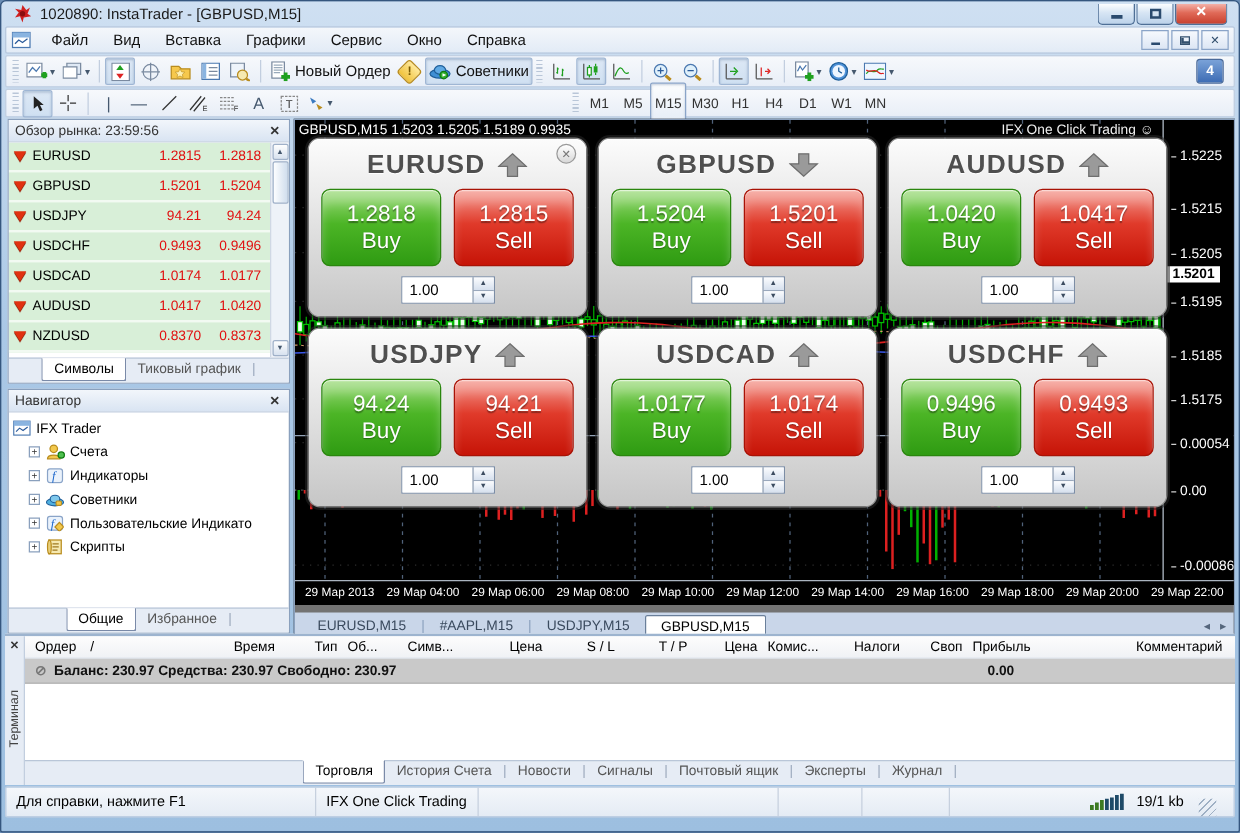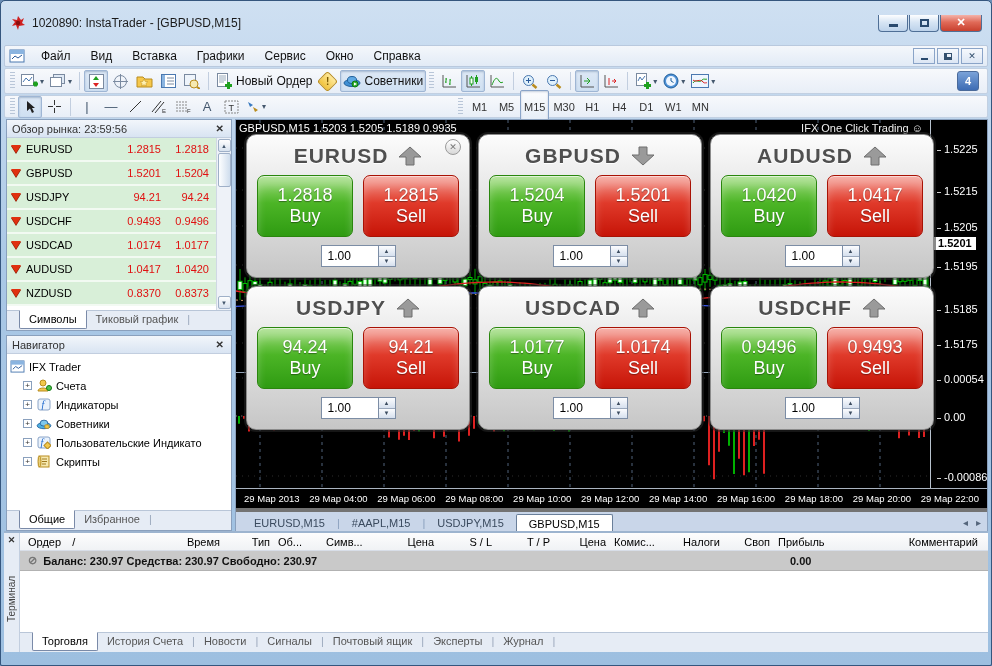--- a/index.html
+++ b/index.html
@@ -1,20 +1,20 @@
 <!DOCTYPE html>
 <html><head>
 <meta charset="utf-8">
 <style>
   *{box-sizing:border-box;margin:0;padding:0;}
   html,body{width:992px;height:666px;overflow:hidden;}
   body{font-family:"Liberation Sans",sans-serif;font-size:11px;background:#6a8db5;}
   .window{position:absolute;inset:0;background:linear-gradient(#cfe0f2,#aac8e6 40%,#9dbfe0);border:1px solid #35567e;border-radius:5px 5px 2px 2px;padding:0 3px 3px 3px;display:flex;flex-direction:column;}
   
-  .titlebar{height:44px;display:flex;align-items:center;padding:0 6px;color:#1a1a1a;font-size:12px;}
+  .titlebar{height:20px;display:flex;align-items:center;padding:0 6px;color:#1a1a1a;font-size:12px;}
   .title-icon{width:16px;height:16px;margin-right:6px;flex:0 0 auto;}
   .win-controls{margin-left:auto;display:flex;}
   .tb-btn{width:30px;height:17px;border:1px solid #4f6f96;border-top:none;border-radius:0 0 4px 4px;background:linear-gradient(#fdfeff,#d7e5f4 45%,#bcd2ea);display:flex;align-items:center;justify-content:center;margin-left:1px;cursor:pointer;}
   .tb-btn.close{width:42px;background:linear-gradient(#f4b3aa,#e06a58 45%,#c8402e);color:#fff;font-weight:bold;}
   .glyph-min{width:9px;height:3px;background:#2a4a6e;margin-top:6px;}
   .glyph-max{width:9px;height:8px;border:2px solid #2a4a6e;}
   .tb-btn.close span{font-size:11px;line-height:1;}
   
   .menubar{height:22px;display:flex;align-items:center;background:linear-gradient(#f4f7fb,#e2ebf6);border:1px solid #b9c9de;border-radius:2px;margin-bottom:1px;padding:0 4px;}
   .menu-item{padding:2px 10px;color:#111;font-size:12px;cursor:pointer;}
@@ -37,21 +37,21 @@
   .tf-bar{display:flex;align-items:center;margin-left:186px;}
   .tf-btn{min-width:27px;height:20px;display:flex;align-items:center;justify-content:center;color:#333;font-size:11px;border:1px solid transparent;border-radius:2px;cursor:pointer;padding:16px 3px;}
   .tf-btn.active{background:linear-gradient(#fcfdfe,#e4ecf6);border-color:#8aa4c8;box-shadow:inset 0 1px 2px rgba(70,100,140,.3);}
   .tool-glyph{font-size:13px;line-height:1;}
   
   .main{display:flex;height:412px;}
   .left-col{width:228px;display:flex;flex-direction:column;padding-left:2px;}
   .dock{background:#fff;border:1px solid #8aa0bd;display:flex;flex-direction:column;overflow:hidden;}
   .dock-title{height:18px;flex:0 0 auto;background:linear-gradient(#f2f6fb,#d9e4f2);border-bottom:1px solid #c2cedf;display:flex;align-items:center;padding:0 5px;color:#333;}
   .dock-title .x{margin-left:auto;color:#333;font-size:10px;font-weight:bold;cursor:pointer;padding:0 2px;}
-  .tabstrip{height:20px;flex:0 0 auto;background:#e6ecf5;border-top:1px solid #b9c6d8;display:flex;align-items:flex-start;padding:0 12px;}
+  .tabstrip{height:20px;flex:0 0 auto;background:#e6ecf5;border-top:1px solid #b9c6d8;display:flex;align-items:flex-start;padding:0 12px;justify-content:center;}
   .dtab{padding:2px 9px 3px;color:#555;cursor:pointer;white-space:nowrap;}
   .dtab.active{background:#fff;border:1px solid #7a8aa8;border-top:1px solid #fff;margin-top:-1px;border-radius:0 0 2px 2px;color:#000;}
   .dtab-sep{color:#9aa8bc;margin-top:2px;}
   
   .mw{height:212px;margin-bottom:4px;}
   .mw-table{flex:1;display:flex;overflow:hidden;position:relative;}
   .mw-rows{flex:1;overflow:hidden;}
   .mw-head{display:flex;height:18px;border-bottom:1px solid #d0d8e4;color:#000;align-items:center;background:#fdfdfd;}
   .mw-row{display:flex;height:24px;align-items:center;background:#d8efd8;border-bottom:2px solid #f2faf2;}
   .c-sym{width:96px;padding-left:4px;display:flex;align-items:center;gap:5px;color:#000;}
@@ -97,21 +97,21 @@
   .p-sell{background:linear-gradient(#f59d93,#e03a2a 45%,#c61407);border:1px solid #a81205;box-shadow:inset 0 1px 0 rgba(255,255,255,.5),inset 0 10px 8px rgba(255,255,255,.22);}
   .p-volrow{display:flex;justify-content:center;margin-top:8px;}
   .vol-wrap{display:flex;border:1px solid #7c8da5;background:#fff;}
   .vol-input{width:56px;height:20px;border:none;outline:none;font-family:"Liberation Sans",sans-serif;font-size:12px;padding-left:6px;}
   .spin{width:17px;display:flex;flex-direction:column;border-left:1px solid #7c8da5;}
   .spin span{flex:1;display:flex;align-items:center;justify-content:center;font-size:6px;color:#3c4c60;background:linear-gradient(#fbfcfe,#d6e0ee);cursor:pointer;}
   .spin span:first-child{border-bottom:1px solid #9aa8bc;}
   
   .time-axis{height:20px;background:#000;border-top:1px solid #aab4c0;display:flex;align-items:center;justify-content:space-between;padding:0 8px;color:#fff;font-size:9.5px;flex:0 0 auto;}
   .time-axis span{white-space:nowrap;}
-  .chart-tabs{height:24px;background:#c9d6e9;border-top:4px solid #737373;display:flex;align-items:flex-start;padding:2px 6px 0;flex:0 0 auto;}
+  .chart-tabs{height:24px;background:#c9d6e9;border-top:6px solid #737373;display:flex;align-items:flex-start;padding:2px 6px 0;flex:0 0 auto;}
   .ctab{padding:3px 12px;color:#3a4a5e;cursor:pointer;white-space:nowrap;}
   .ctab.active{background:#fff;border:1px solid #6a7f9a;border-bottom-color:#fff;border-radius:2px 2px 0 0;color:#000;}
   .ctab-sep{color:#8aa0bd;margin-top:3px;}
   .ctab-nav{margin-left:auto;color:#55667c;font-size:10px;display:flex;gap:8px;margin-top:3px;}
   
   .terminal{height:121px;display:flex;border-top:2px solid #9db4cf;background:#fff;}
   .t-side{width:16px;background:#e6ecf5;border-right:1px solid #c2cedf;display:flex;flex-direction:column;align-items:center;flex:0 0 auto;}
   .t-side .x{font-size:9px;font-weight:bold;color:#333;cursor:pointer;margin-top:2px;}
   .t-side .vlabel{flex:1;display:flex;align-items:center;justify-content:center;writing-mode:vertical-rl;transform:rotate(180deg);color:#444;font-size:10px;}
   .t-body{flex:1;display:flex;flex-direction:column;overflow:hidden;}
@@ -1283,13 +1283,33 @@
         <span class="dtab">Почтовый ящик</span>
         <span class="dtab-sep">|</span>
         <span class="dtab">Эксперты</span>
         <span class="dtab-sep">|</span>
         <span class="dtab">Журнал</span>
         <span class="dtab-sep">|</span>
       </div>
     </div>
   </div>
 
+  <div class="statusbar">
+    <span class="sb-cell sb-help">Для справки, нажмите F1</span>
+    <span class="sb-cell sb-mode">IFX One Click Trading</span>
+    <span class="sb-cell sb-e1"></span>
+    <span class="sb-cell sb-e2"></span>
+    <span class="sb-cell sb-e3"></span>
+    <span class="sb-cell sb-net">
+      <span class="bars">
+          <i style="height:4px"></i>
+          <i style="height:6px"></i>
+          <i style="height:8px"></i>
+          <i style="height:9px"></i>
+          <i style="height:10px"></i>
+          <i style="height:12px"></i>
+          <i style="height:13px"></i>
+        </span>
+      <span>19/1 kb</span>
+      <span class="grip-corner"></span>
+    </span>
+  </div>
 </div>
 
 </body></html>

